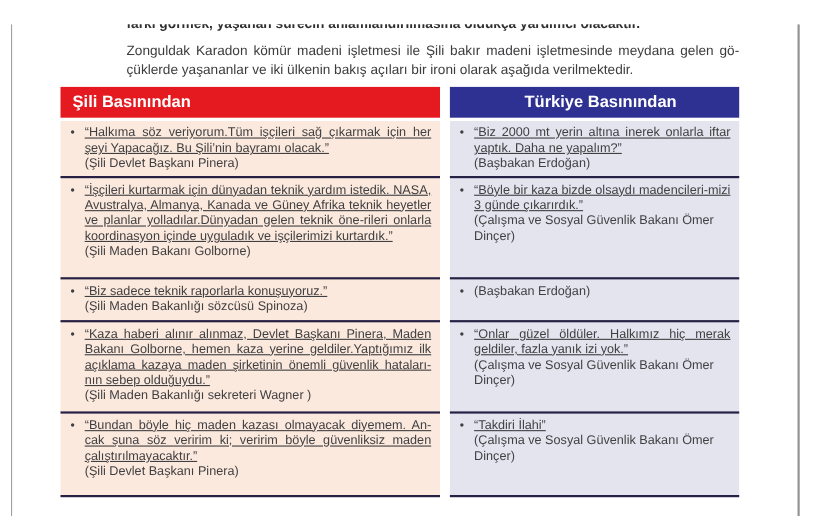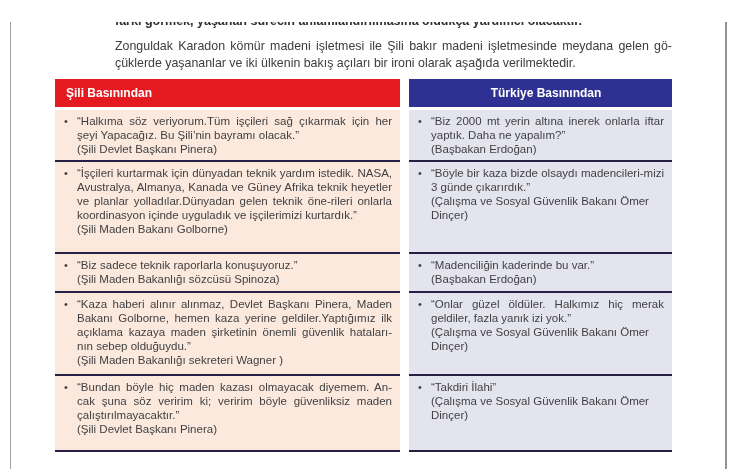--- a/index.html
+++ b/index.html
@@ -44,21 +44,21 @@
     top: 57px;
     left: 55px;
     display: grid;
     grid-template-columns: 345px 263px;
     column-gap: 9px;
     grid-template-rows: 28px minmax(52px, auto) minmax(92px, auto) minmax(39px, auto) minmax(83px, auto) minmax(78px, auto);
   }
   .col-header {
     color: #ffffff;
     font-weight: bold;
-    font-size: 12px;
+    font-size: 15px;
     line-height: 28px;
     padding-left: 11px;
   }
   .cell {
     display: flex;
     align-items: flex-start;
     padding: 4px 8px 3px 0;
     box-sizing: border-box;
   }
   .cell.first { margin-top: 3px; }
@@ -70,21 +70,21 @@
     font-size: 11px;
     line-height: 14.2px;
     color: #403f41;
   }
   .cell-text {
     flex: 1;
     font-size: 11.5px;
     line-height: 14.2px;
     color: #403f41;
   }
-  .quote  { text-align: justify; }
+  .quote  { text-align: justify; text-decoration: underline; }
   .source { }
 </style>
 </head>
 <body>
 
 <div class="page">
   <div class="edge-line edge-left"></div>
   <div class="edge-line edge-right"></div>
   <div class="clipped-line">farkı görmek, yaşanan sürecin anlamlandırılmasına oldukça yardımcı olacaktır.</div>
   <div class="intro">Zonguldak Karadon kömür madeni işletmesi ile Şili bakır madeni işletmesinde meydana gelen gö-çüklerde yaşananlar ve iki ülkenin bakış açıları bir ironi olarak aşağıda verilmektedir.</div>
@@ -136,21 +136,20 @@
       <div class="cell mid" style="background: rgb(228, 228, 239); grid-area: 3 / 2;">
         <span class="bullet">•</span>
         <div class="cell-text">
           <div class="quote">“Böyle bir kaza bizde olsaydı madencileri-mizi 3 günde çıkarırdık.”</div>
           <div class="source">(Çalışma ve Sosyal Güvenlik Bakanı Ömer Dinçer)</div>
         </div>
       </div>
       <div class="cell mid" style="background: rgb(228, 228, 239); grid-area: 4 / 2;">
         <span class="bullet">•</span>
         <div class="cell-text">
-          <div class="quote">“Madenciliğin kaderinde bu var.”</div>
           <div class="source">(Başbakan Erdoğan)</div>
         </div>
       </div>
       <div class="cell mid" style="background: rgb(228, 228, 239); grid-area: 5 / 2;">
         <span class="bullet">•</span>
         <div class="cell-text">
           <div class="quote">“Onlar güzel öldüler. Halkımız hiç merak geldiler, fazla yanık izi yok.”</div>
           <div class="source">(Çalışma ve Sosyal Güvenlik Bakanı Ömer Dinçer)</div>
         </div>
       </div>

